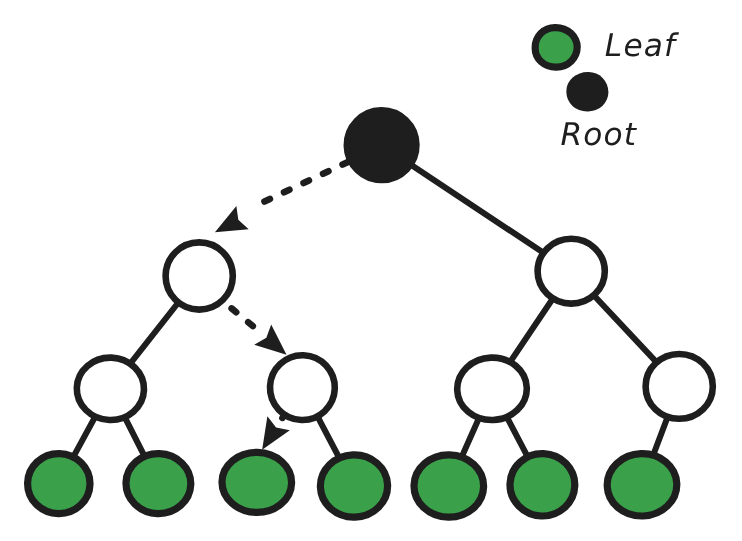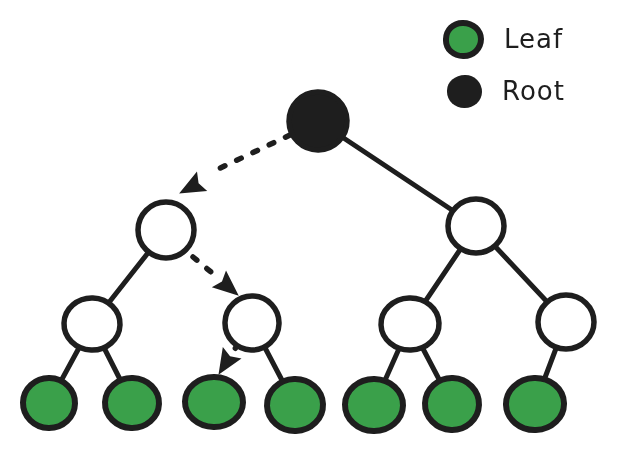--- a/index.html
+++ b/index.html
@@ -6,23 +6,23 @@
   .stage {
     position: relative;
     width: 618px;
     height: 451px;
     background: #ffffff;
     overflow: hidden;
     font-family: "DejaVu Sans", sans-serif;
   }
   #tree-svg { position: absolute; left: 0; top: 0; }
   .legend { position: absolute; left: 0; top: 0; width: 618px; height: 0; }
-  .legend-row { position: absolute; display: flex; align-items: center; }
+  .legend-row { position: absolute; display: flex; align-items: center; font-style: italic; }
   .legend-row.leaf-row { left: 443px; top: 19px; }
-  .legend-row.root-row { left: 447px; top: 71px; }
+  .legend-row.root-row { left: 447px; top: 60px; flex-direction: column; }
   .swatch { display: inline-block; border-radius: 50%; box-sizing: content-box; }
   .swatch.leaf-swatch {
     width: 29px; height: 27px;
     border: 6px solid #1e1e1e;
     background: #3aa04a;
     border-radius: 48% 52% 50% 50% / 50% 50% 52% 48%;
   }
   .swatch.root-swatch {
     width: 35px; height: 33px;
     background: #1e1e1e;

